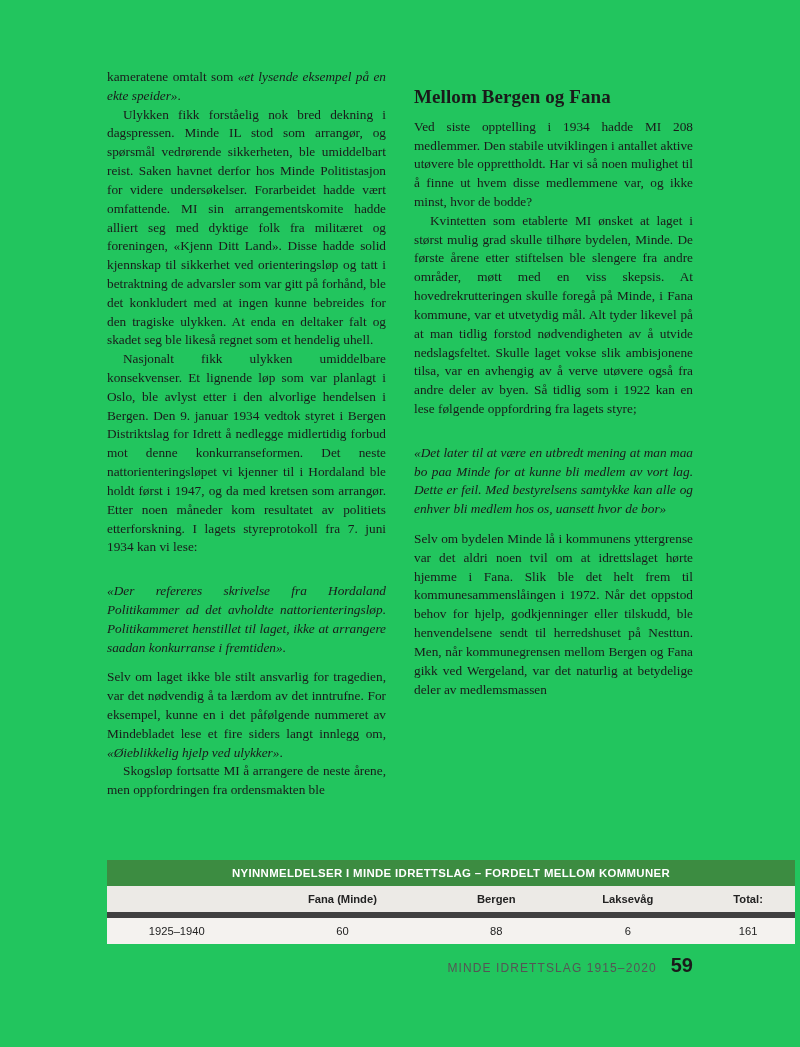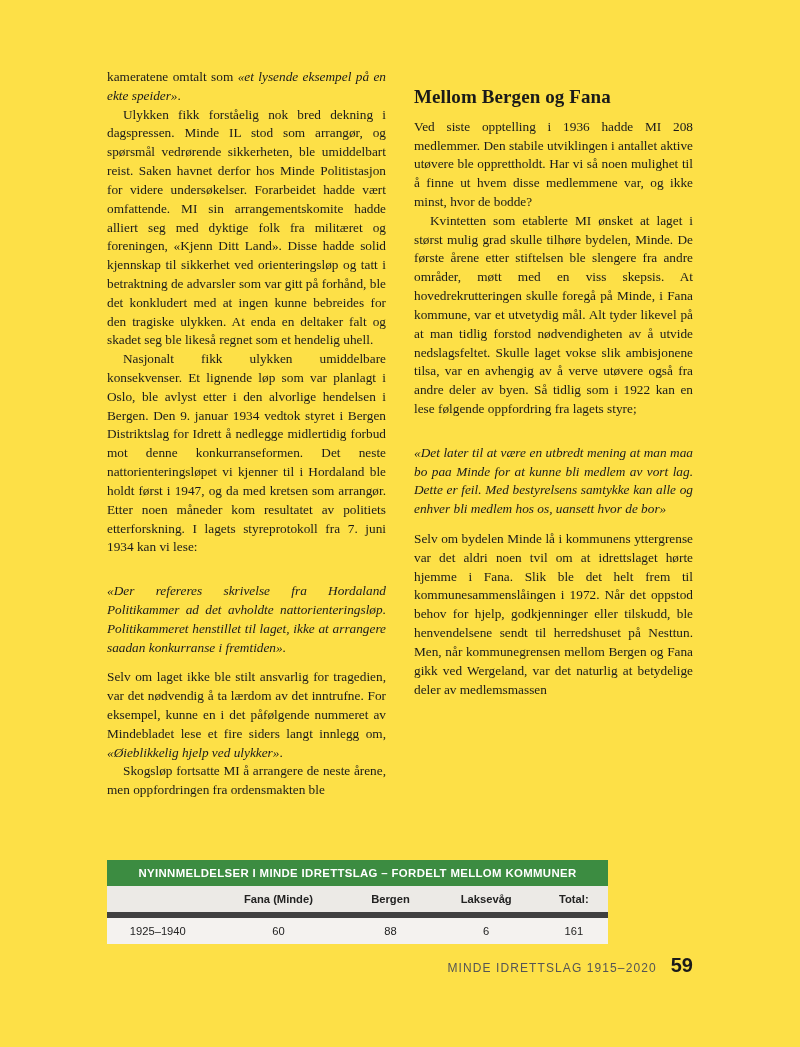--- a/index.html
+++ b/index.html
@@ -13,21 +13,21 @@
     font-family: "Liberation Serif", serif;
     color: #1a1a1a;
     position: relative;
     overflow: hidden;
   }
   .page {
     position: absolute;
     left: 0; top: 0;
     width: 800px;
     height: 1047px;
-    background: #fde047;
+    background: #22c55e;
   }
   .columns {
     position: absolute;
     left: 107px;
     top: 68px;
     width: 586px;
     display: flex;
     gap: 28px;
   }
   .col {
@@ -53,21 +53,21 @@
     font-weight: bold;
     margin: 18px 0 9px 0;
     line-height: 1.2;
     letter-spacing: 0.1px;
   }
   
   .table-wrap {
     position: absolute;
     left: 107px;
     top: 860px;
-    width: 501px;
+    width: 688px;
   }
   table.data-table {
     border-collapse: collapse;
     width: 100%;
     font-family: "Liberation Sans", sans-serif;
   }
   table.data-table caption {
     caption-side: top;
     background: #3c8c41;
     color: #ffffff;
@@ -158,21 +158,21 @@
       </p>
 
     </div>
 
     <div class="col">
 
 
       <h2 class="section-heading">Mellom Bergen og Fana</h2>
 
       <p>
-        <span>Ved siste opptelling i 1936 hadde MI 208 medlemmer. Den stabile utviklingen i antallet aktive utøvere ble opprettholdt. Har vi så noen mulighet til å finne ut hvem disse medlemmene var, og ikke minst, hvor de bodde?</span>
+        <span>Ved siste opptelling i 1934 hadde MI 208 medlemmer. Den stabile utviklingen i antallet aktive utøvere ble opprettholdt. Har vi så noen mulighet til å finne ut hvem disse medlemmene var, og ikke minst, hvor de bodde?</span>
       </p>
 
       <p class="indent">
         <span>Kvintetten som etablerte MI ønsket at laget i størst mulig grad skulle tilhøre bydelen, Minde. De første årene etter stiftelsen ble slengere fra andre områder, møtt med en viss skepsis. At hovedrekrutteringen skulle foregå på Minde, i Fana kommune, var et utvetydig mål. Alt tyder likevel på at man tidlig forstod nødvendigheten av å utvide nedslagsfeltet. Skulle laget vokse slik ambisjonene tilsa, var en avhengig av å verve utøvere også fra andre deler av byen. Så tidlig som i 1922 kan en lese følgende oppfordring fra lagets styre;</span>
       </p>
 
       <p class="quote">
         <span>«Det later til at være en utbredt mening at man maa bo paa Minde for at kunne bli medlem av vort lag. Dette er feil. Med bestyrelsens samtykke kan alle og enhver bli medlem hos os, uansett hvor de bor»</span>
       </p>
 

